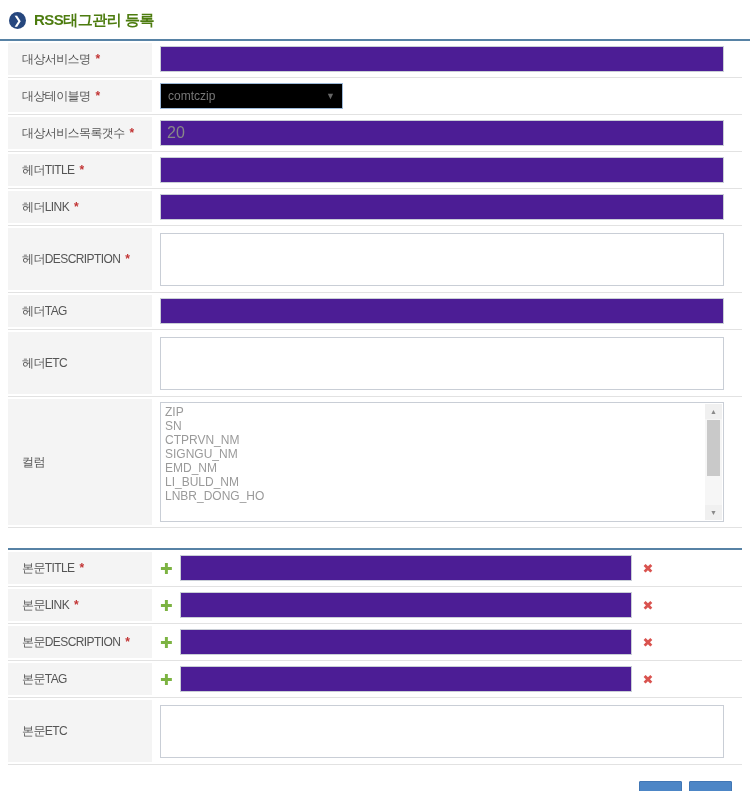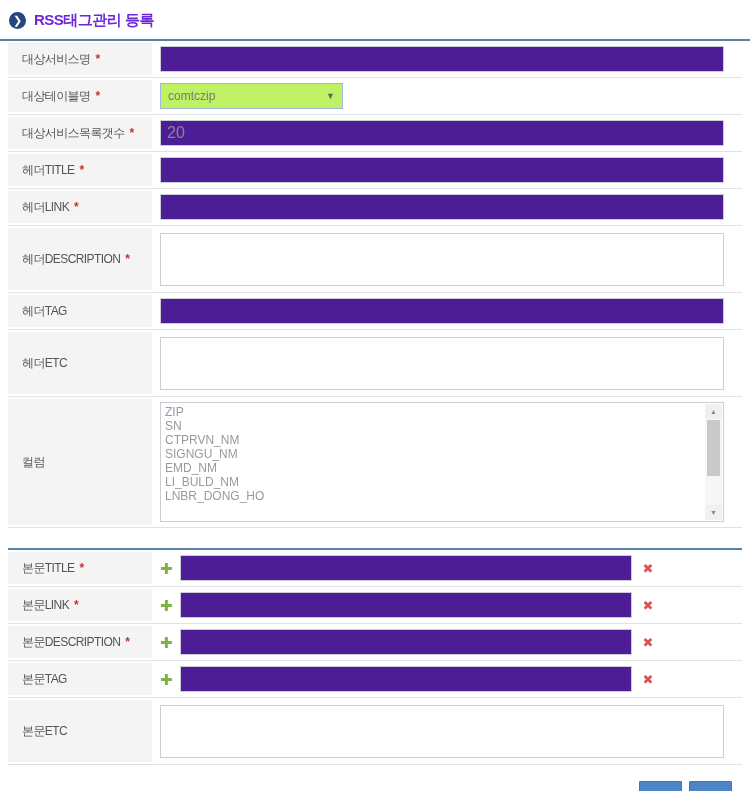--- a/index.html
+++ b/index.html
@@ -11,21 +11,21 @@
   .page { padding:8px; }
 
   
   .page-header { display:flex; align-items:center; gap:8px; padding:3px 0 9px 1px; }
   .title-icon {
     width:17px; height:17px; border-radius:50%;
     background:#26477e; color:#fff;
     display:flex; align-items:center; justify-content:center;
     font-size:11px; font-weight:bold; line-height:1; padding-bottom:1px;
   }
-  .page-title { font-size:15px; font-weight:bold; color:#6d28d9; letter-spacing:-0.5px; }
+  .page-title { font-size:15px; font-weight:bold; color:#4d7c0f; letter-spacing:-0.5px; }
   .title-rule { height:2px; background:#5782a5; margin:0 -8px; }
 
   
   .form-table { width:100%; }
   .form-table.second { border-top:2px solid #5782a5; margin-top:20px; }
   .row { display:flex; border-bottom:1px solid #e2e2e2; align-items:center; min-height:37px; }
   .row.tall  { min-height:67px; }
   .row.xtall { min-height:116px; }
   .cell-label {
     width:144px; flex-shrink:0; align-self:stretch;
@@ -36,21 +36,21 @@
   .required { color:#c23434; font-size:12px; font-weight:bold; margin-left:5px; }
   .cell-content { flex:1; display:flex; align-items:center; padding:5px 18px 5px 8px; }
 
   input.text-input {
     flex:1; height:26px; border:1px solid #c9ced6; background:#4c1d95;
     font-size:16px; color:#888; padding:0 6px; font-family:inherit; outline:none;
   }
   input.text-input.w-fixed { flex:none; width:452px; }
 
   .select-box {
-    width:183px; height:26px; border:1px solid #9db9d9; background:#bef264;
+    width:183px; height:26px; border:1px solid #9db9d9; background:#000000;
     display:flex; align-items:center; justify-content:space-between;
     padding:0 7px; cursor:default;
   }
   .select-value { font-size:12px; color:#777; }
   .select-arrow { font-size:9px; color:#666; }
 
   textarea.textarea-input {
     flex:1; height:53px; border:1px solid #c9ced6; background:#fff;
     resize:none; font-family:inherit; font-size:12px; color:#888;
     padding:3px 6px; outline:none;

